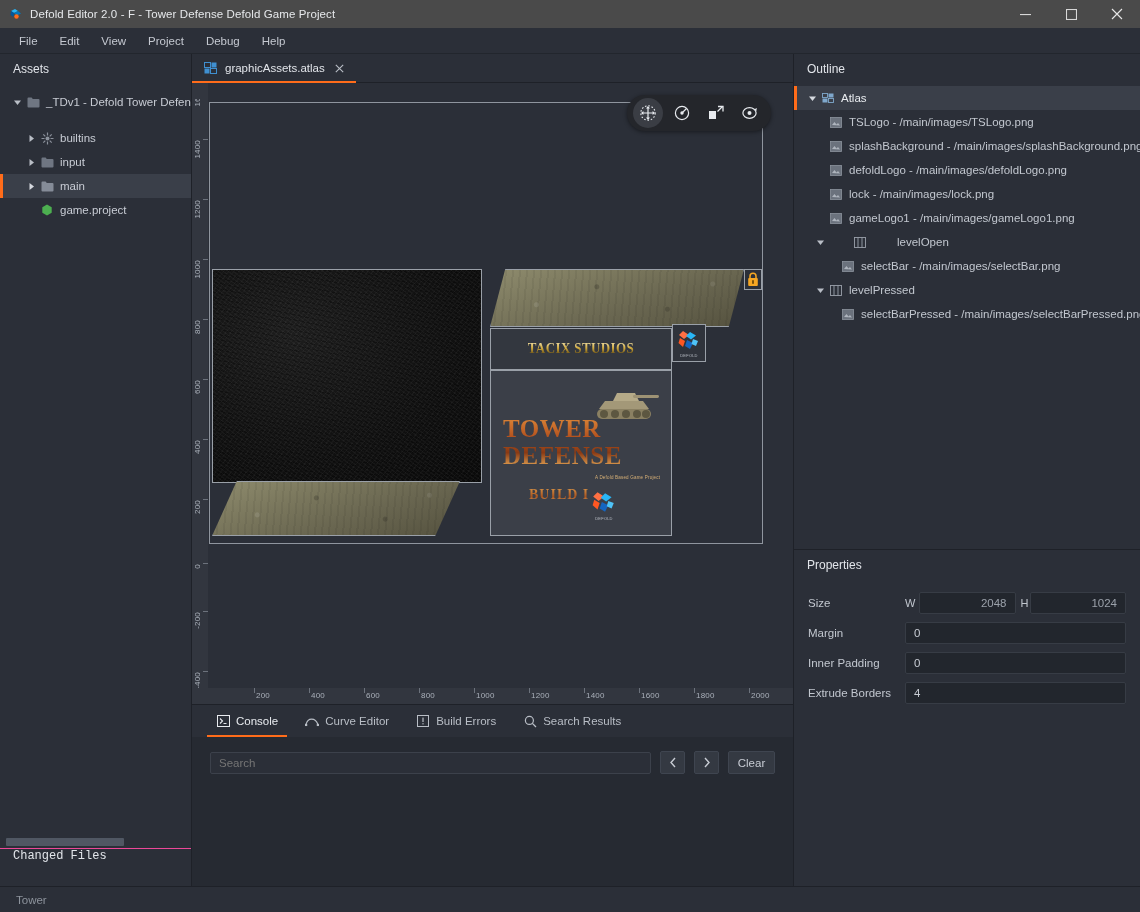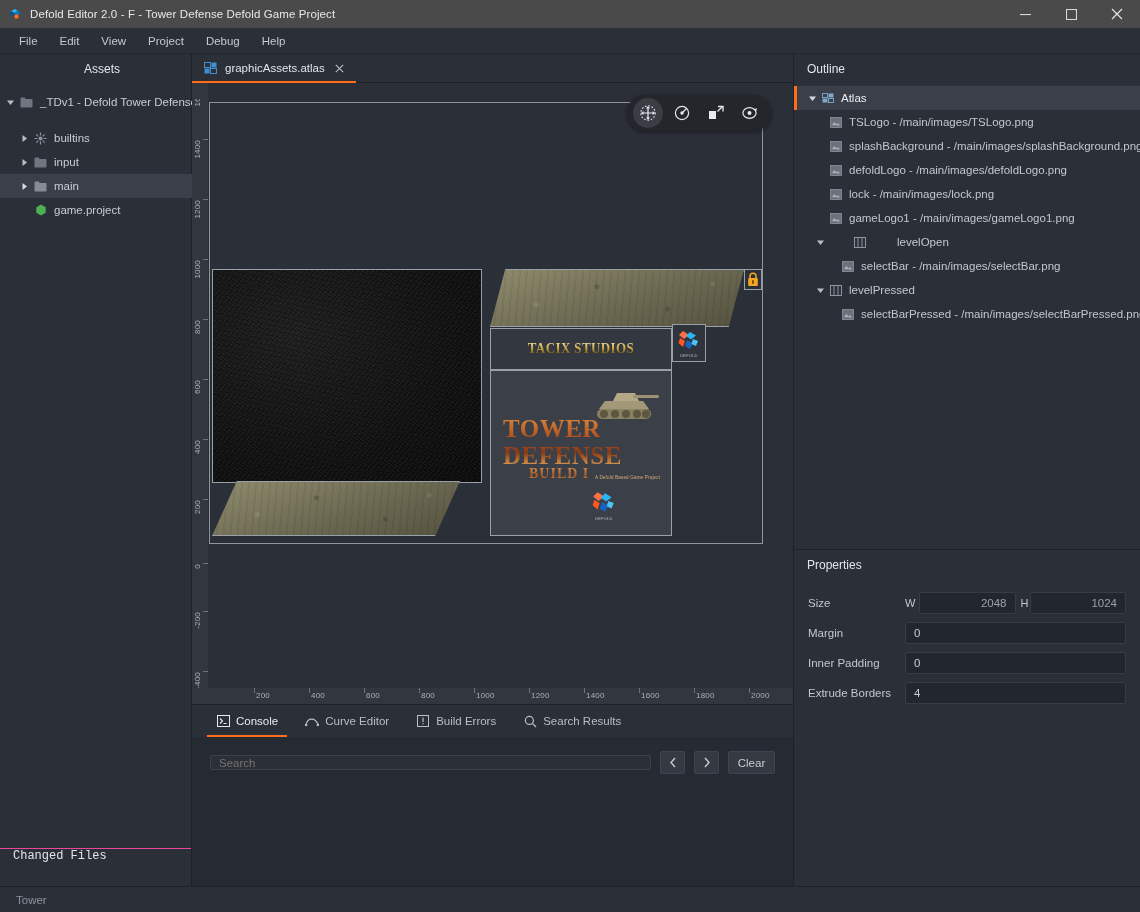--- a/index.html
+++ b/index.html
@@ -35,21 +35,21 @@
   
   .body { flex: 1 1 auto; display: flex; min-height: 0; background:#22262d; }
 
   .panel-header {
     height: 30px; display: flex; align-items: center; padding-left: 13px;
     font-size: 12px; color: #e2e5ea; background: #2b2f38;
   }
 
   
   .left-col { width: 192px; flex: 0 0 192px; display: flex; flex-direction: column; background:#2b2f38; border-right:1px solid #1e2128;}
-  .assets-panel { flex: 1 1 auto; display:flex; flex-direction:column; min-height:0; background:#2b2f38;align-items:center;}
+  .assets-panel { flex: 1 1 auto; display:flex; flex-direction:column; min-height:0; background:#2b2f38;}
   .tree { flex: 1 1 auto; overflow: hidden; padding-top: 6px; position: relative;}
   .tree-row {
     height: 24px; display: flex; align-items: center; position: relative;
     font-size: 11.5px; color: #c8ccd4; white-space: nowrap;
   }
   .tree-row.selected { background: #3a3f49; }
   .tree-row.selected::before {
     content:""; position:absolute; left:0; top:0; bottom:0; width:3px; background:#ff6c1a;
   }
   .twisty { width: 12px; height: 12px; margin-right: 3px; flex: 0 0 12px; display:flex; align-items:center; justify-content:center;}
@@ -152,21 +152,21 @@
   }
   .gl-tank{ position:absolute; right:10px; top:14px; width:72px; height:40px;}
   .gl-title{
     position:absolute; left:12px; top:44px; width:150px;
     font-family:"Liberation Serif", serif; font-weight:700; font-size:25px; line-height:27px;
     letter-spacing:.5px; text-align:left;
     background: linear-gradient(180deg,#e08b3a 0%, #b4531f 40%, #8a3a14 70%, #f0b45e 100%);
     -webkit-background-clip:text; background-clip:text; color:transparent;
   }
   .gl-build{
-    position:absolute; left:38px; top:95px; font-family:"Liberation Serif", serif; font-weight:700; font-size:14px;
+    position:absolute; left:38px; top:116px; font-family:"Liberation Serif", serif; font-weight:700; font-size:14px;
     background: linear-gradient(180deg,#dd9a4a 0%, #a85420 60%, #e9b268 100%);
     -webkit-background-clip:text; background-clip:text; color:transparent; letter-spacing:1px;
   }
   .gl-sub{ position:absolute; left:104px; top:104px; font-size:4.5px; color:#d8b177; white-space:nowrap; letter-spacing:.2px;}
   .gl-defold{ position:absolute; left:96px; top:118px; width:34px; height:40px; display:flex; flex-direction:column; align-items:center;}
   .defold-cap{ font-size:4px; color:#b9bec6; margin-top:1px; letter-spacing:.2px;}
 
   
   .float-toolbar{
     position:absolute; right:22px; top:12px; height:36px; padding:0 6px;
@@ -179,21 +179,21 @@
   
   .console-wrap{ flex:0 0 182px; display:flex; flex-direction:column; background:#22262d; border-top:1px solid #1e2128;}
   .console-tabs{ height:32px; flex:0 0 32px; display:flex; align-items:center; padding-left:12px; gap:3px; background:#2b2f38;}
   .ctab{ height:32px; display:flex; align-items:center; gap:6px; padding:0 12px; font-size:11.5px; color:#b9bec6; position:relative;}
   .ctab.active{ color:#e8ebef;}
   .ctab.active::after{content:"";position:absolute;left:3px;right:3px;bottom:0;height:2px;background:#ff6c1a;}
   .ctab .ci{ width:14px;height:14px;display:flex;align-items:center;justify-content:center;}
   .console-body{ flex:1 1 auto; background:#262a32; padding:14px 18px; display:flex; flex-direction:column; min-height:0;}
   .console-searchrow{ display:flex; align-items:center; gap:9px; }
   .search-input{
-    flex:1 1 auto; height:15px; background:#2b2f38; border:1px solid #3c414b; border-radius:2px;
+    flex:1 1 auto; height:22px; background:#2b2f38; border:1px solid #3c414b; border-radius:2px;
     color:#9aa0aa; font-size:11.5px; padding:0 8px; line-height:20px; outline:none;
     font-family:"Liberation Sans", sans-serif;
   }
   .nav-btn{ width:25px; height:23px; background:#343942; border:1px solid #3f4550; border-radius:2px; display:flex; align-items:center; justify-content:center;}
   .clear-btn{ width:47px; height:23px; background:#343942; border:1px solid #3f4550; border-radius:2px; display:flex; align-items:center; justify-content:center; font-size:11.5px; color:#c8ccd4;}
   .console-out{ flex:1 1 auto; }
 
   
   .right-col{ width:347px; flex:0 0 347px; display:flex; flex-direction:column; background:#2b2f38; border-left:1px solid #1e2128;}
   .outline-panel{ flex:0 0 496px; display:flex; flex-direction:column; overflow:hidden; border-bottom:1px solid #1e2128;}

